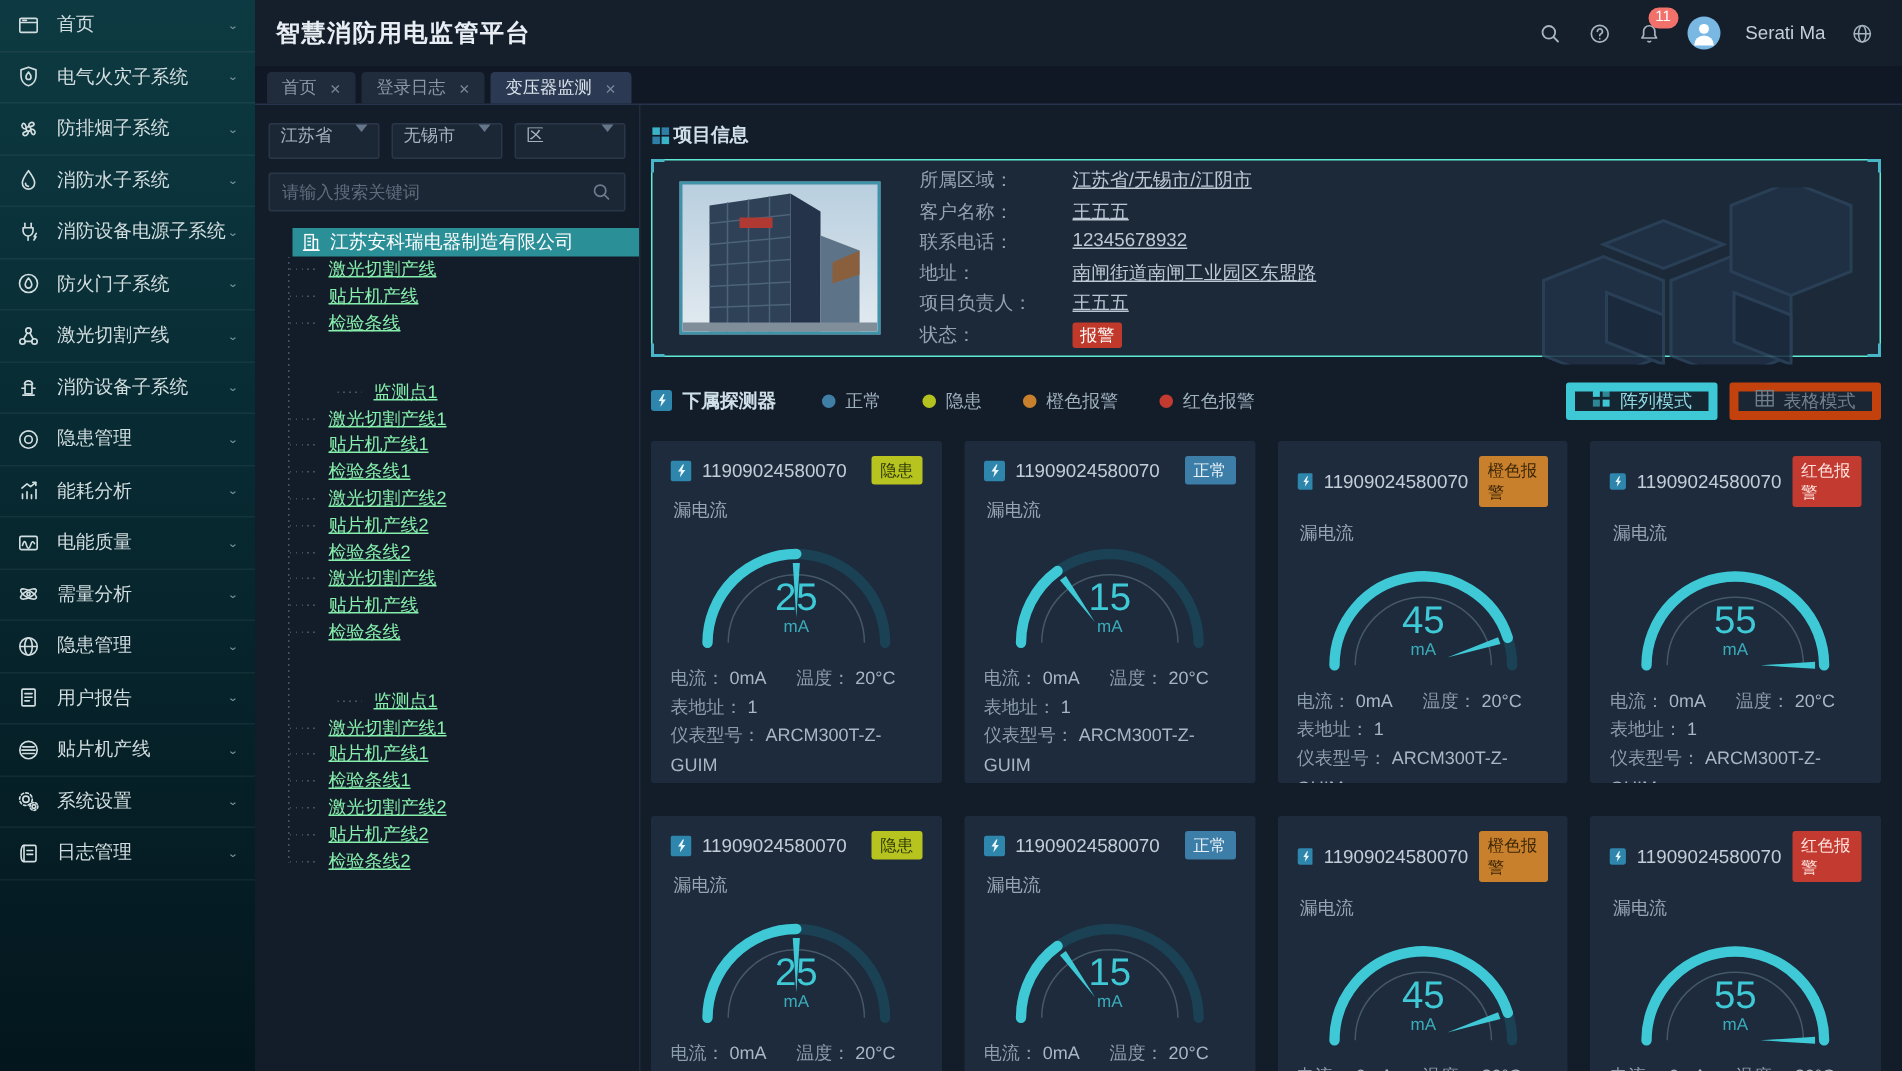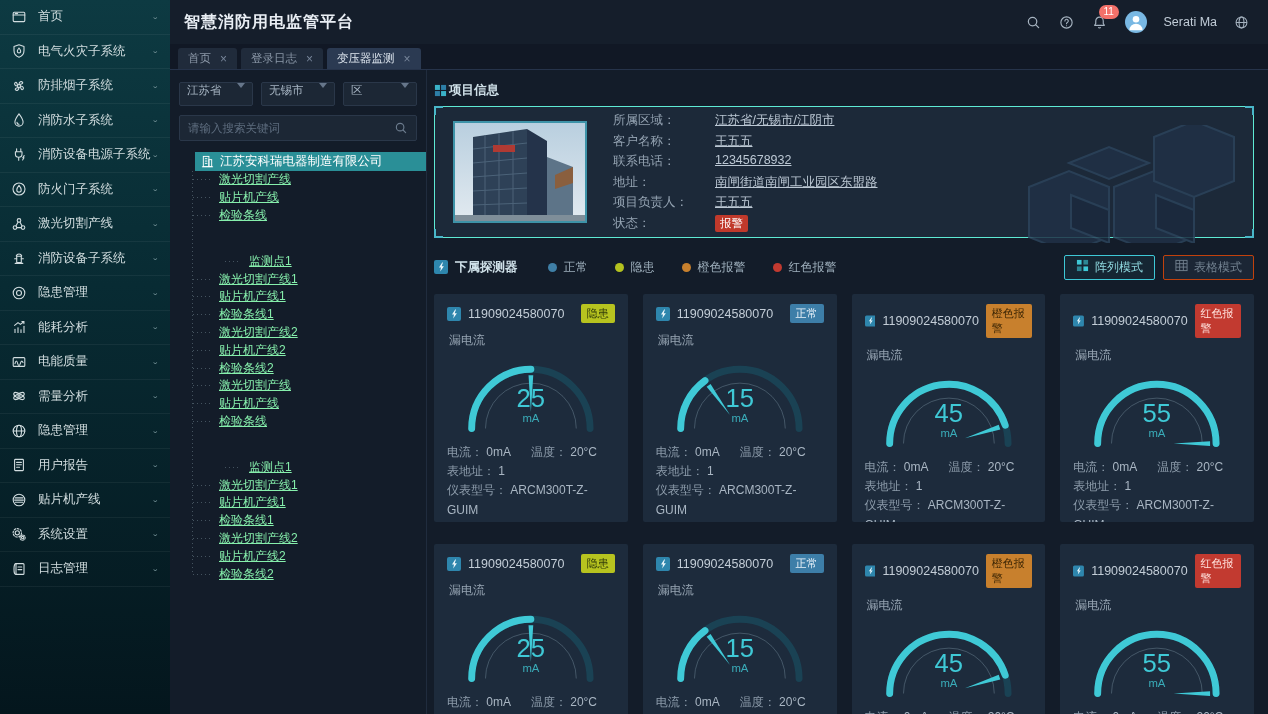--- a/index.html
+++ b/index.html
@@ -91,21 +91,21 @@
   .cubes { position:absolute; right:14px; bottom:0; top:18px; opacity:.85; pointer-events:none; }
 
   .legend-row { margin-top:16px; display:flex; align-items:center; height:26px; }
   .legend-title { display:flex; align-items:center; gap:7px; font-size:12.5px; font-weight:bold;
     color:#cfe0e8; margin-right:30px; }
   .legend-item { display:flex; align-items:center; gap:7px; margin-right:27px; font-size:12px;
     color:#9fb0bd; cursor:pointer; }
   .legend-dot { width:9px; height:9px; border-radius:50%; }
   .mode-btns { margin-left:auto; display:flex; gap:8px; }
   .mode-btn { height:25px; display:flex; align-items:center; gap:6px; padding:0 11px; font-size:12px;
-    border:1px solid #c2410c; background:#1b2635; color:#71808f; border-radius:2px; cursor:pointer; }
+    border:6px solid #c2410c; background:#1b2635; color:#71808f; border-radius:2px; cursor:pointer; }
   .mode-btn.active { border-color:#3ec8d6; color:#8ed7de; background:rgba(62,200,214,.06); }
 
   .cards { margin-top:14px; display:grid; grid-template-columns:repeat(4,1fr); gap:22px 15px; }
   .card { background:#1d2b3c; border-radius:2px; height:228px; padding:10px 13px; overflow:hidden; }
   .card-head { display:flex; align-items:center; gap:7px; }
   .card-id { flex:1; font-size:12.5px; color:#c3cdd7; }
   .status-badge { font-size:11px; padding:2px 6px; border-radius:2px; }
   .gauge-label { margin:9px 0 0 2px; font-size:12px; color:#97a5b3; }
   .gauge-wrap { display:flex; justify-content:center; margin-top:-2px; }
   .gauge-value { fill:#3fc9d6; font-size:26px; text-anchor:middle; }

